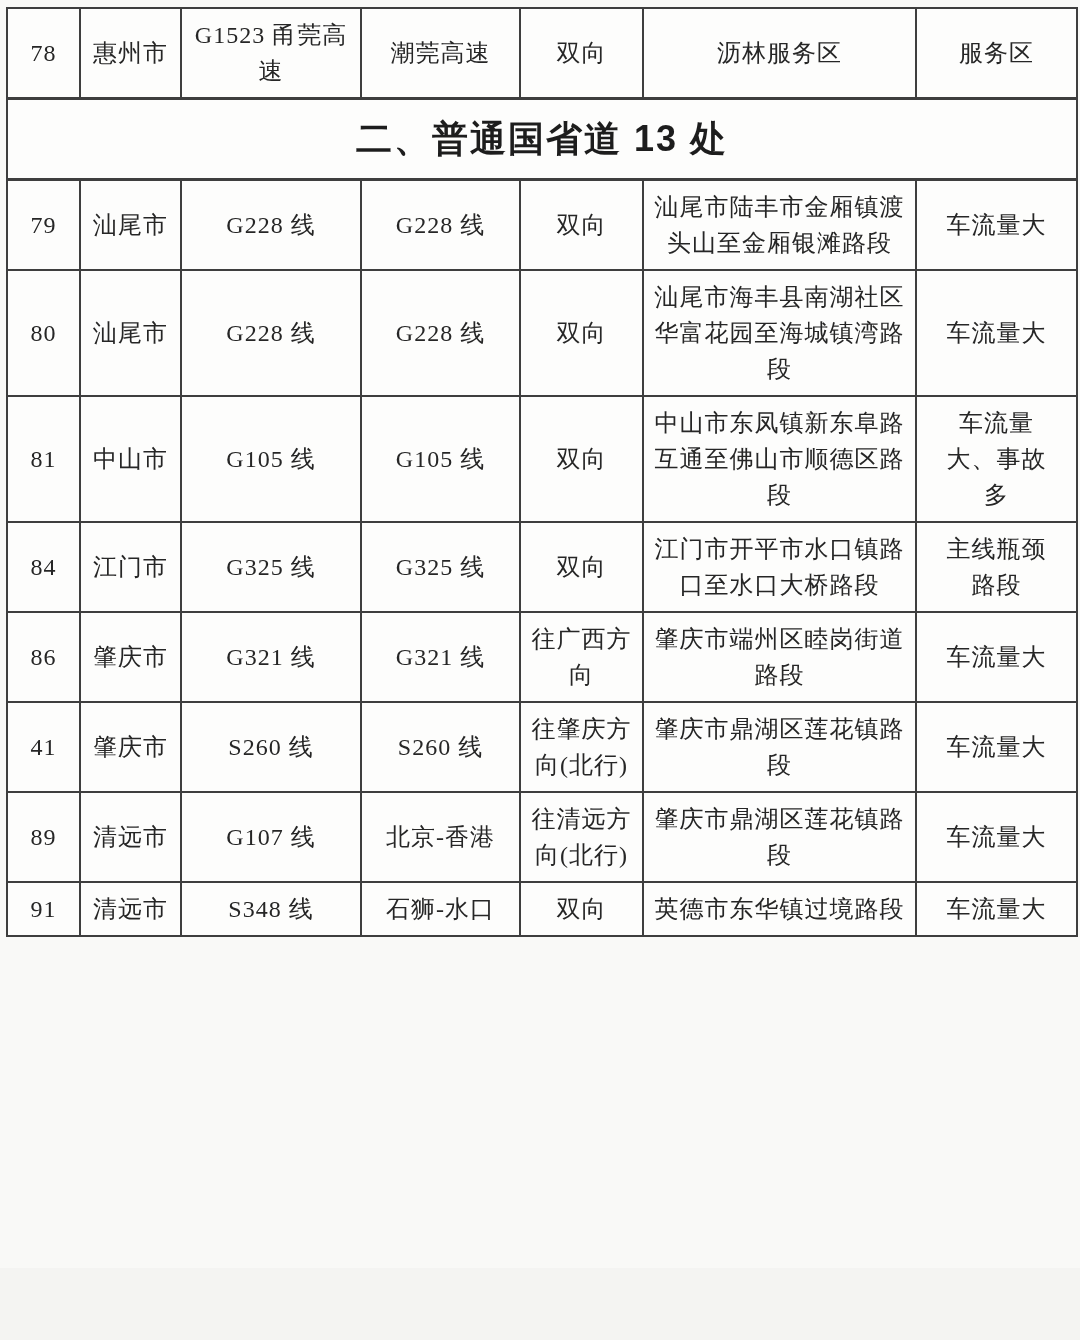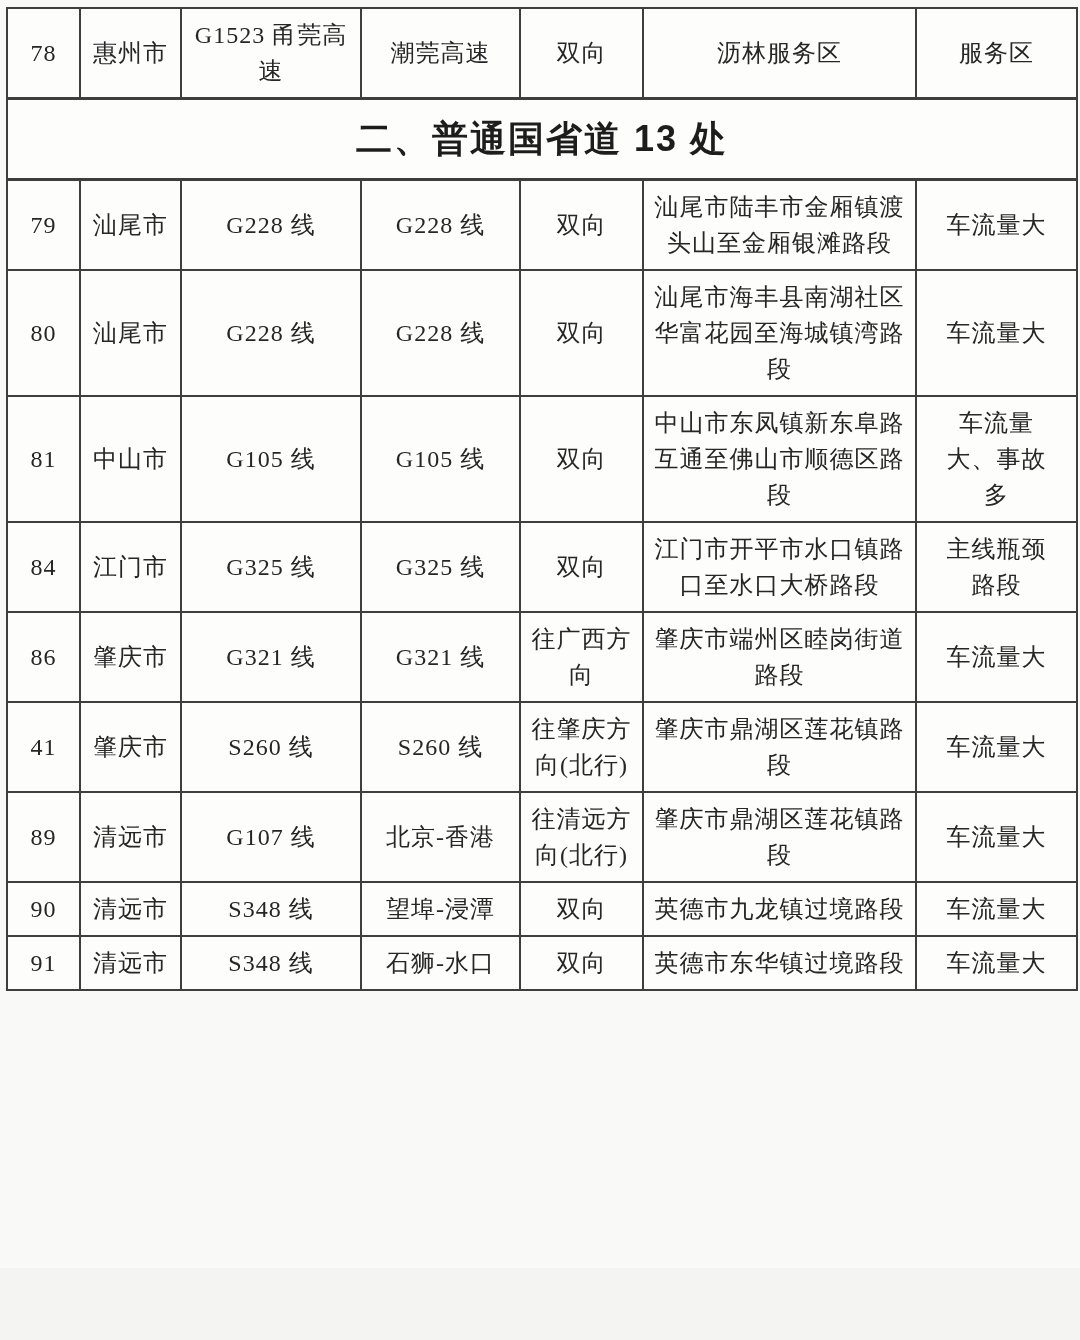--- a/index.html
+++ b/index.html
@@ -139,29 +139,20 @@
         <tr>
           <td class="col-no">89</td>
           <td class="col-city">清远市</td>
           <td class="col-road-code">G107 线</td>
           <td class="col-road-name">北京-香港</td>
           <td class="col-direction">往清远方向(北行)</td>
           <td class="col-location">肇庆市鼎湖区莲花镇路段</td>
           <td class="col-note">车流量大</td>
         </tr>
         <tr>
-          <td class="col-no">90</td>
-          <td class="col-city">清远市</td>
-          <td class="col-road-code">S348 线</td>
-          <td class="col-road-name">望埠-浸潭</td>
-          <td class="col-direction">双向</td>
-          <td class="col-location">英德市九龙镇过境路段</td>
-          <td class="col-note">车流量大</td>
-        </tr>
-        <tr>
           <td class="col-no">91</td>
           <td class="col-city">清远市</td>
           <td class="col-road-code">S348 线</td>
           <td class="col-road-name">石狮-水口</td>
           <td class="col-direction">双向</td>
           <td class="col-location">英德市东华镇过境路段</td>
           <td class="col-note">车流量大</td>
         </tr>
       </tbody>
   </table>

